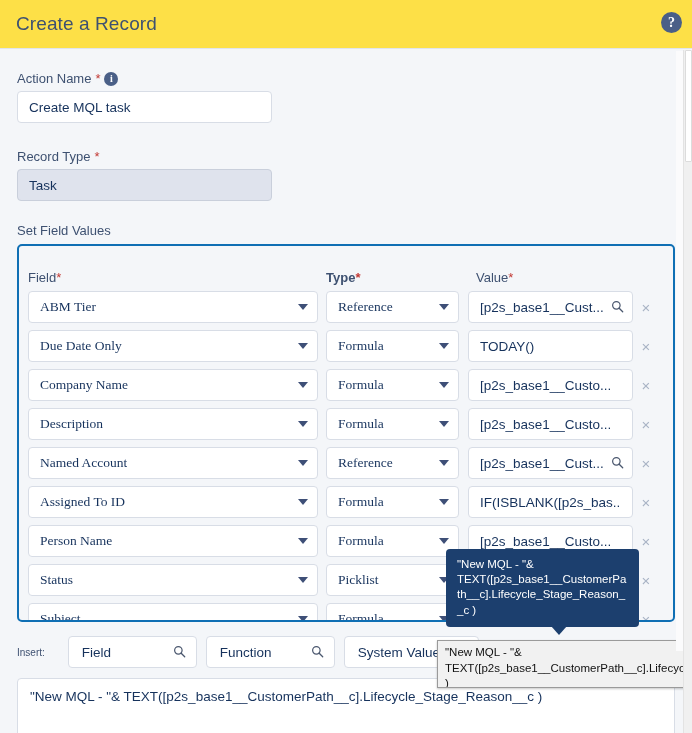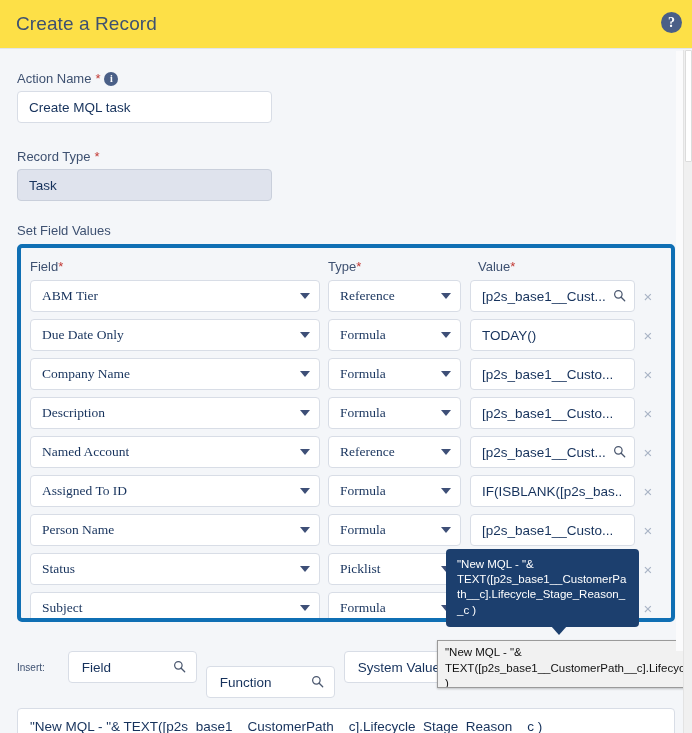--- a/index.html
+++ b/index.html
@@ -105,41 +105,41 @@
     color: #16325c;
   }
 
   .block-gap-1 { margin-top: 22px; }
   .block-gap-2 { margin-top: 26px; }
   .block-gap-3 { margin-top: 22px; }
 
   
   .panel {
     margin-top: 6px;
-    border: 4px solid #22c55e;
+    border: 2px solid #22c55e;
     border-color: #0f6fb4;
     border-radius: 5px;
     background: #f4f6f9;
-    padding: 11px 9px 8px 9px;
+    padding: 24px 9px 8px 9px;
     height: 378px;
     overflow: hidden;
     position: relative;
   }
 
   .col-head-row {
     display: flex;
     align-items: center;
     padding: 0 0 6px 0;
   }
   .col-head {
     font-size: 13px;
     color: #3e5171;
   }
   .ch-field { width: 298px; }
-  .ch-type  { width: 150px; }
+  .ch-type  { width: 150px; font-weight: bold; }
   .ch-value { width: 120px; }
 
   .row {
     display: flex;
     align-items: center;
     margin-bottom: 7px;
   }
 
   .select-wrap {
     position: relative;
@@ -233,21 +233,21 @@
     border-radius: 4px;
     display: flex;
     align-items: center;
     padding: 0 30px 0 13px;
     font-size: 13.5px;
     color: #16325c;
     cursor: pointer;
     white-space: nowrap;
   }
   .ib-field { width: 129px; }
-  .ib-func  { width: 129px; margin-top: 30px; }
+  .ib-func  { width: 129px; }
   .ib-sys   { width: 135px; }
   .insert-btn .mag2 {
     position: absolute;
     right: 10px;
     top: 50%;
     margin-top: -7px;
     width: 13px; height: 13px;
     opacity: .85;
   }
 

